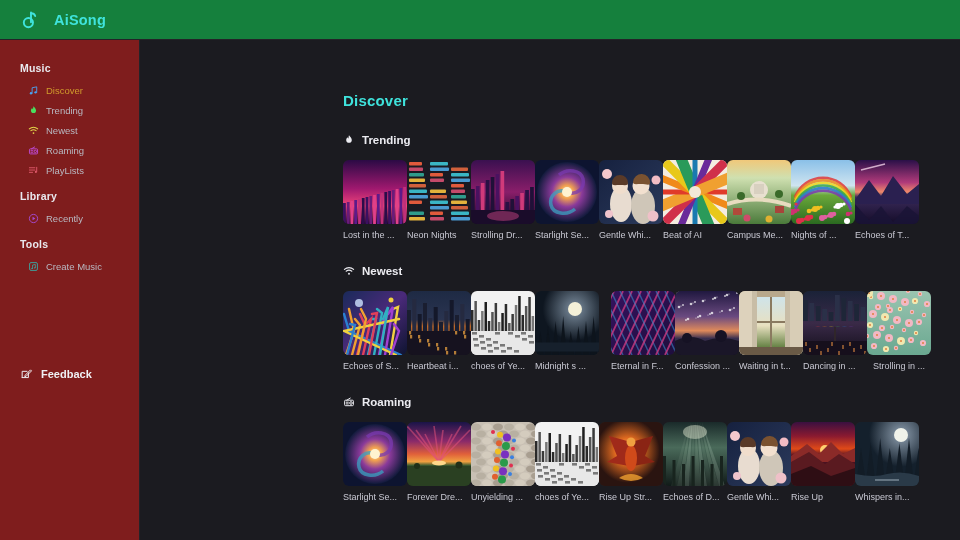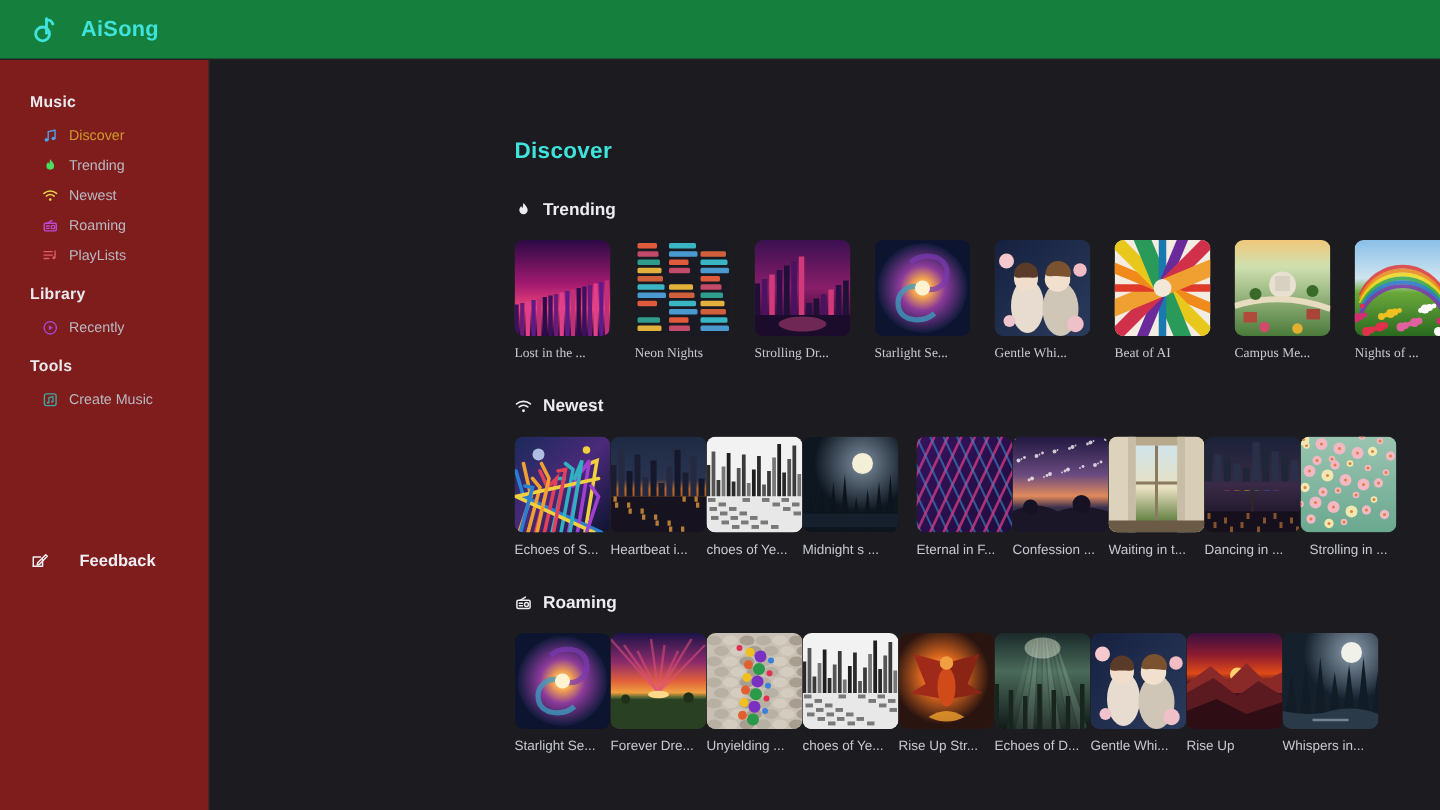--- a/index.html
+++ b/index.html
@@ -42,21 +42,21 @@
     padding: 10px 0 6px 20px; letter-spacing: .2px;
   }
   .side-item {
     display: flex; align-items: center; gap: 7px;
     padding: 4.5px 0 4.5px 28px;
     font-size: 9.5px; color: #b9b9c2;
     cursor: pointer;
   }
   .side-item.active { color: #d09b2c; }
   .feedback {
-    display: flex; align-items: center; gap: 20px;
+    display: flex; align-items: center; gap: 8px;
     padding-left: 20px;
     position: absolute; top: 327px;
     font-size: 11px; font-weight: 700; color: #f0f0f4;
     cursor: pointer;
   }
   .feedback svg { width: 13px; height: 13px; display: block; }
 
   
   .main { flex: 1; background: #1b1b20; padding: 0 0 0 0; overflow: hidden; }
   .main-inner { padding: 52px 0 0 203px; }
@@ -200,21 +200,21 @@
         <div id="sections">
             <div class="section">
               <div class="section-head">
                 <span>
                   <svg viewBox="0 0 24 24" fill="none" style="width:12px;height:12px;display:block">
                     <path d="M12 2.5c2.6 3.4 5.6 5.6 5.6 9.6a5.6 5.6 0 1 1-11.2 0c0-2.4 1.3-4 2.6-5.6.3 1.4 1 2.2 1.9 2.5.4-2.5.2-4.4 1.1-6.5Z" fill="#ececf1"></path>
                   </svg>
                 </span>
                 <span class="section-title">Trending</span>
               </div>
-              <div class="cards" style="gap: 16px; font-family: Liberation Serif, serif;">
+              <div class="cards" style="gap: 0px;">
                 <div class="card" style="margin-right: 0px; width: 64px;">
                   <div class="card-art">
                     <svg viewBox="0 0 64 64" preserveAspectRatio="none" style="width:64px;height:64px;display:block">
                       <defs>
                         <linearGradient id="g1" x1="0" y1="0" x2="0" y2="1">
                           <stop offset="0" stop-color="#2b0a45"></stop>
                           <stop offset=".45" stop-color="#a0196f"></stop>
                           <stop offset=".72" stop-color="#f0457a"></stop>
                           <stop offset="1" stop-color="#1a0a2e"></stop>
                         </linearGradient>

